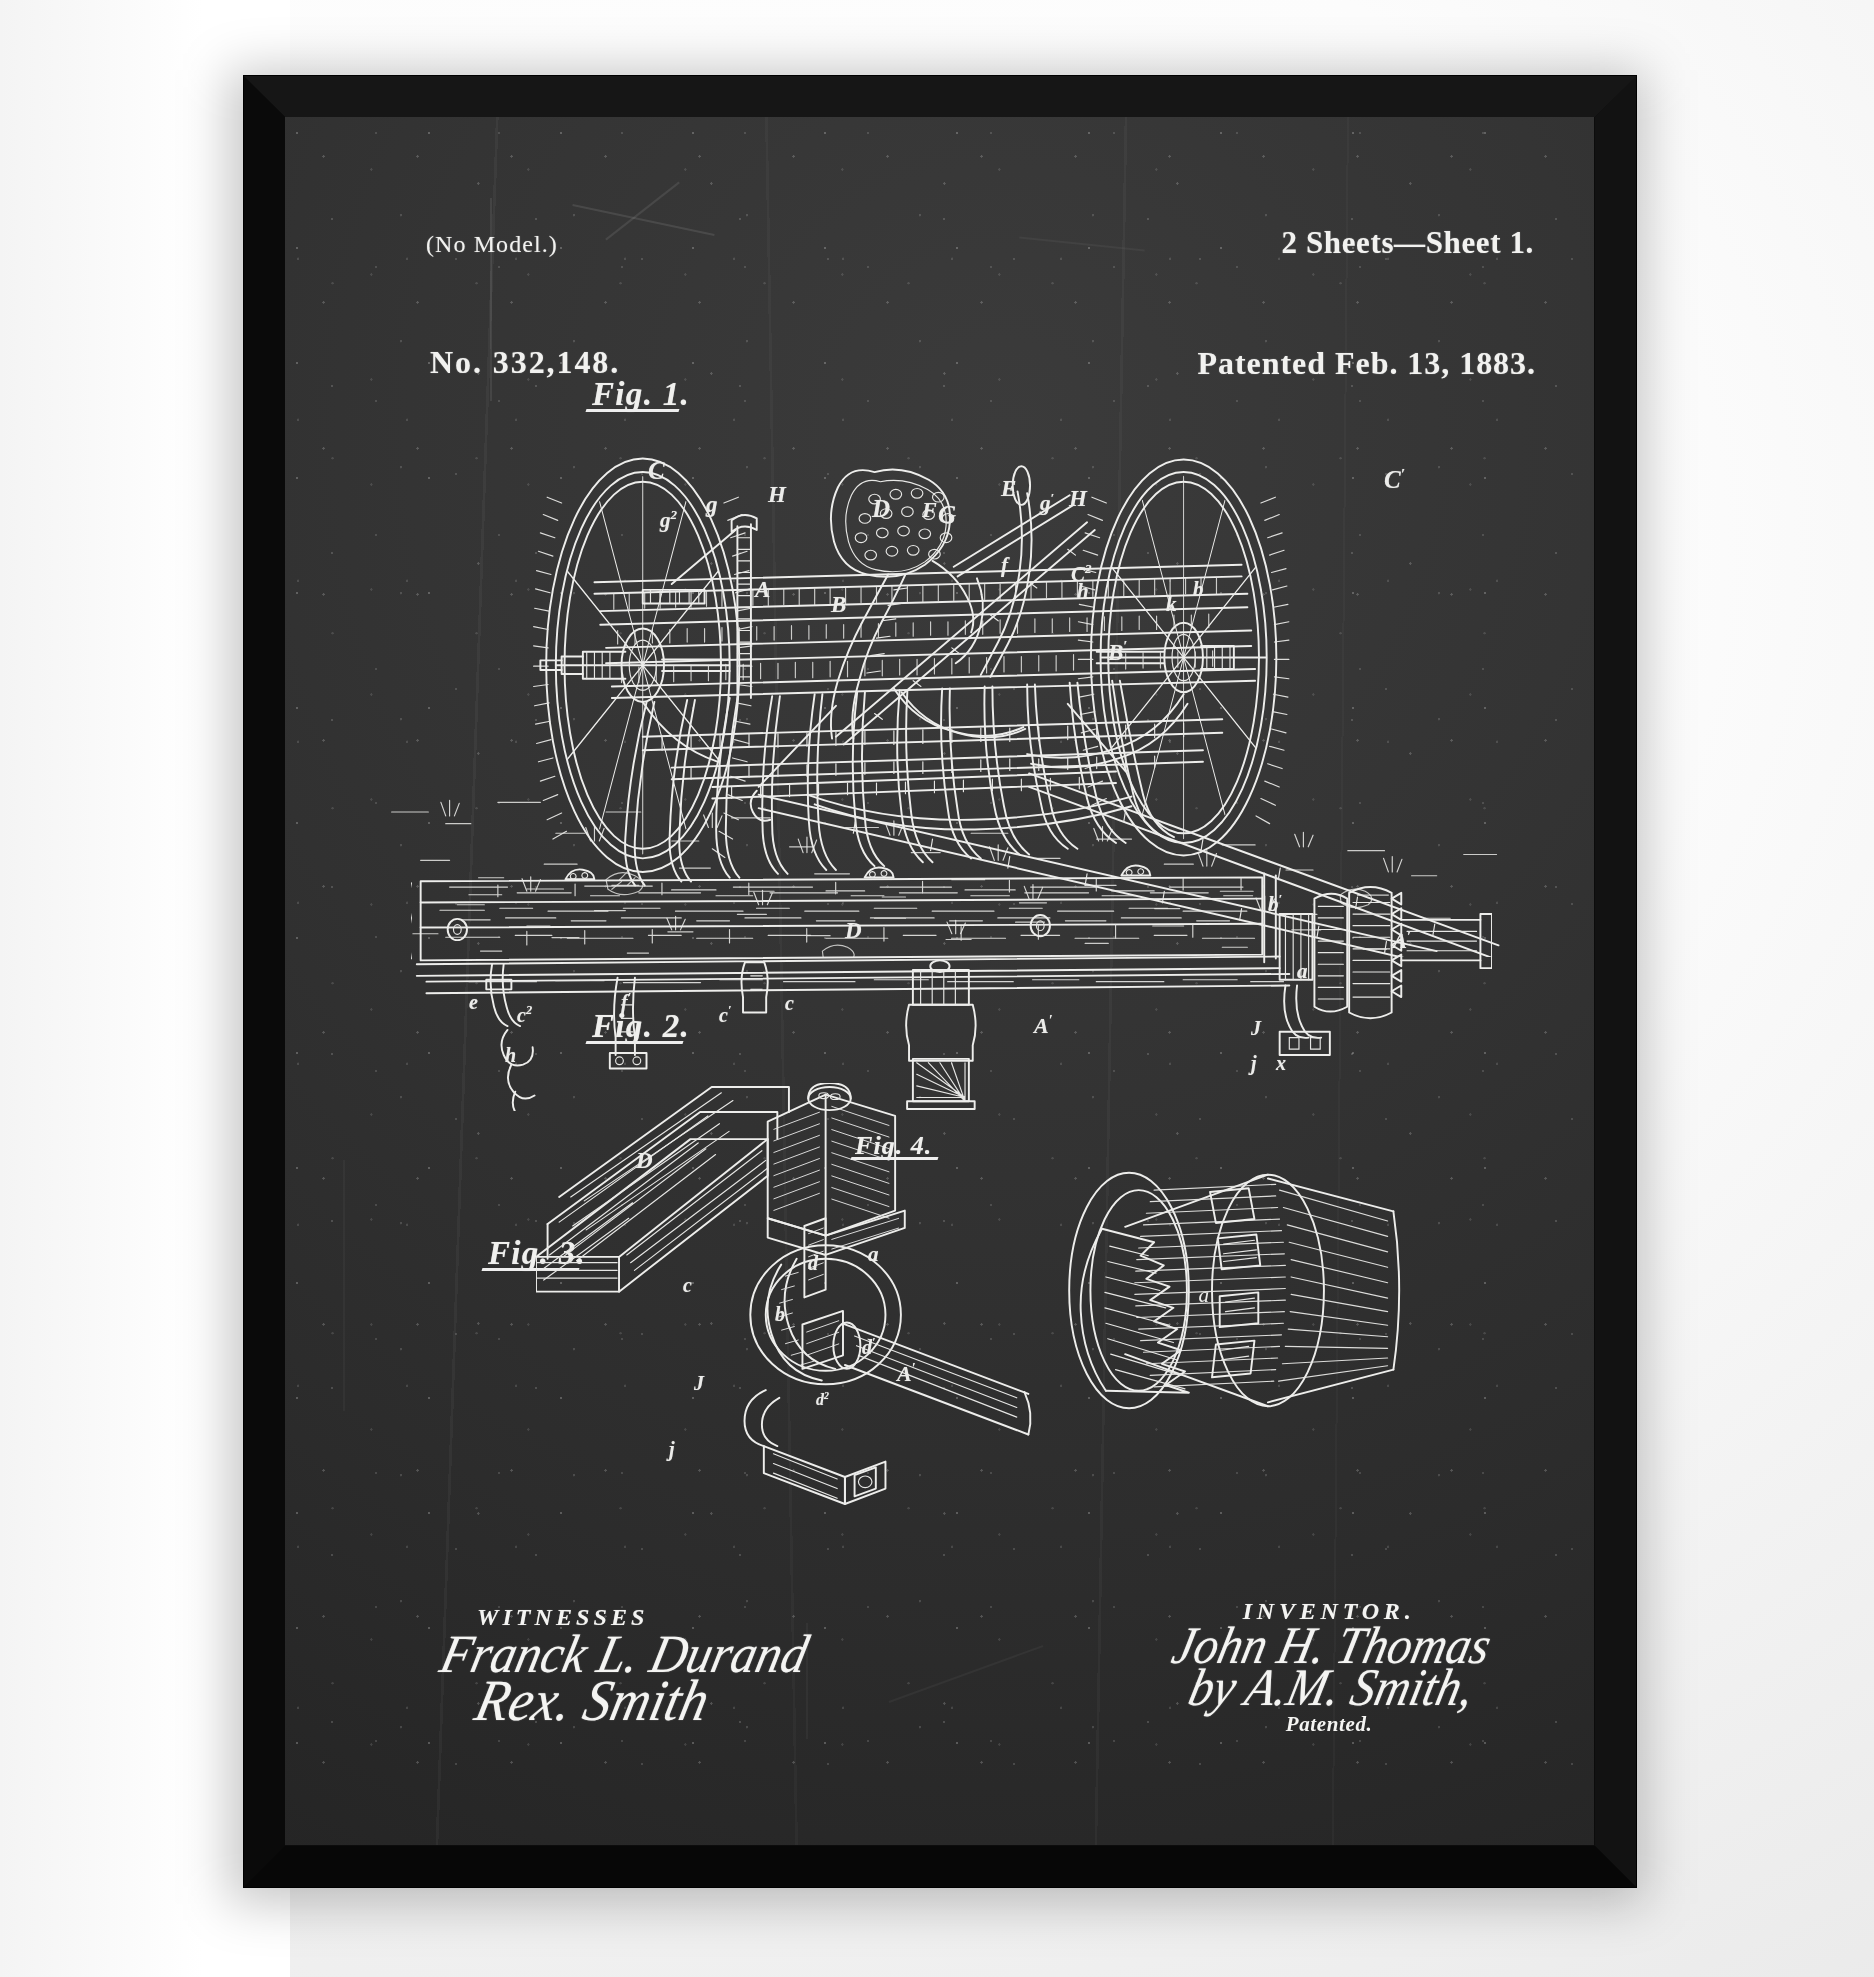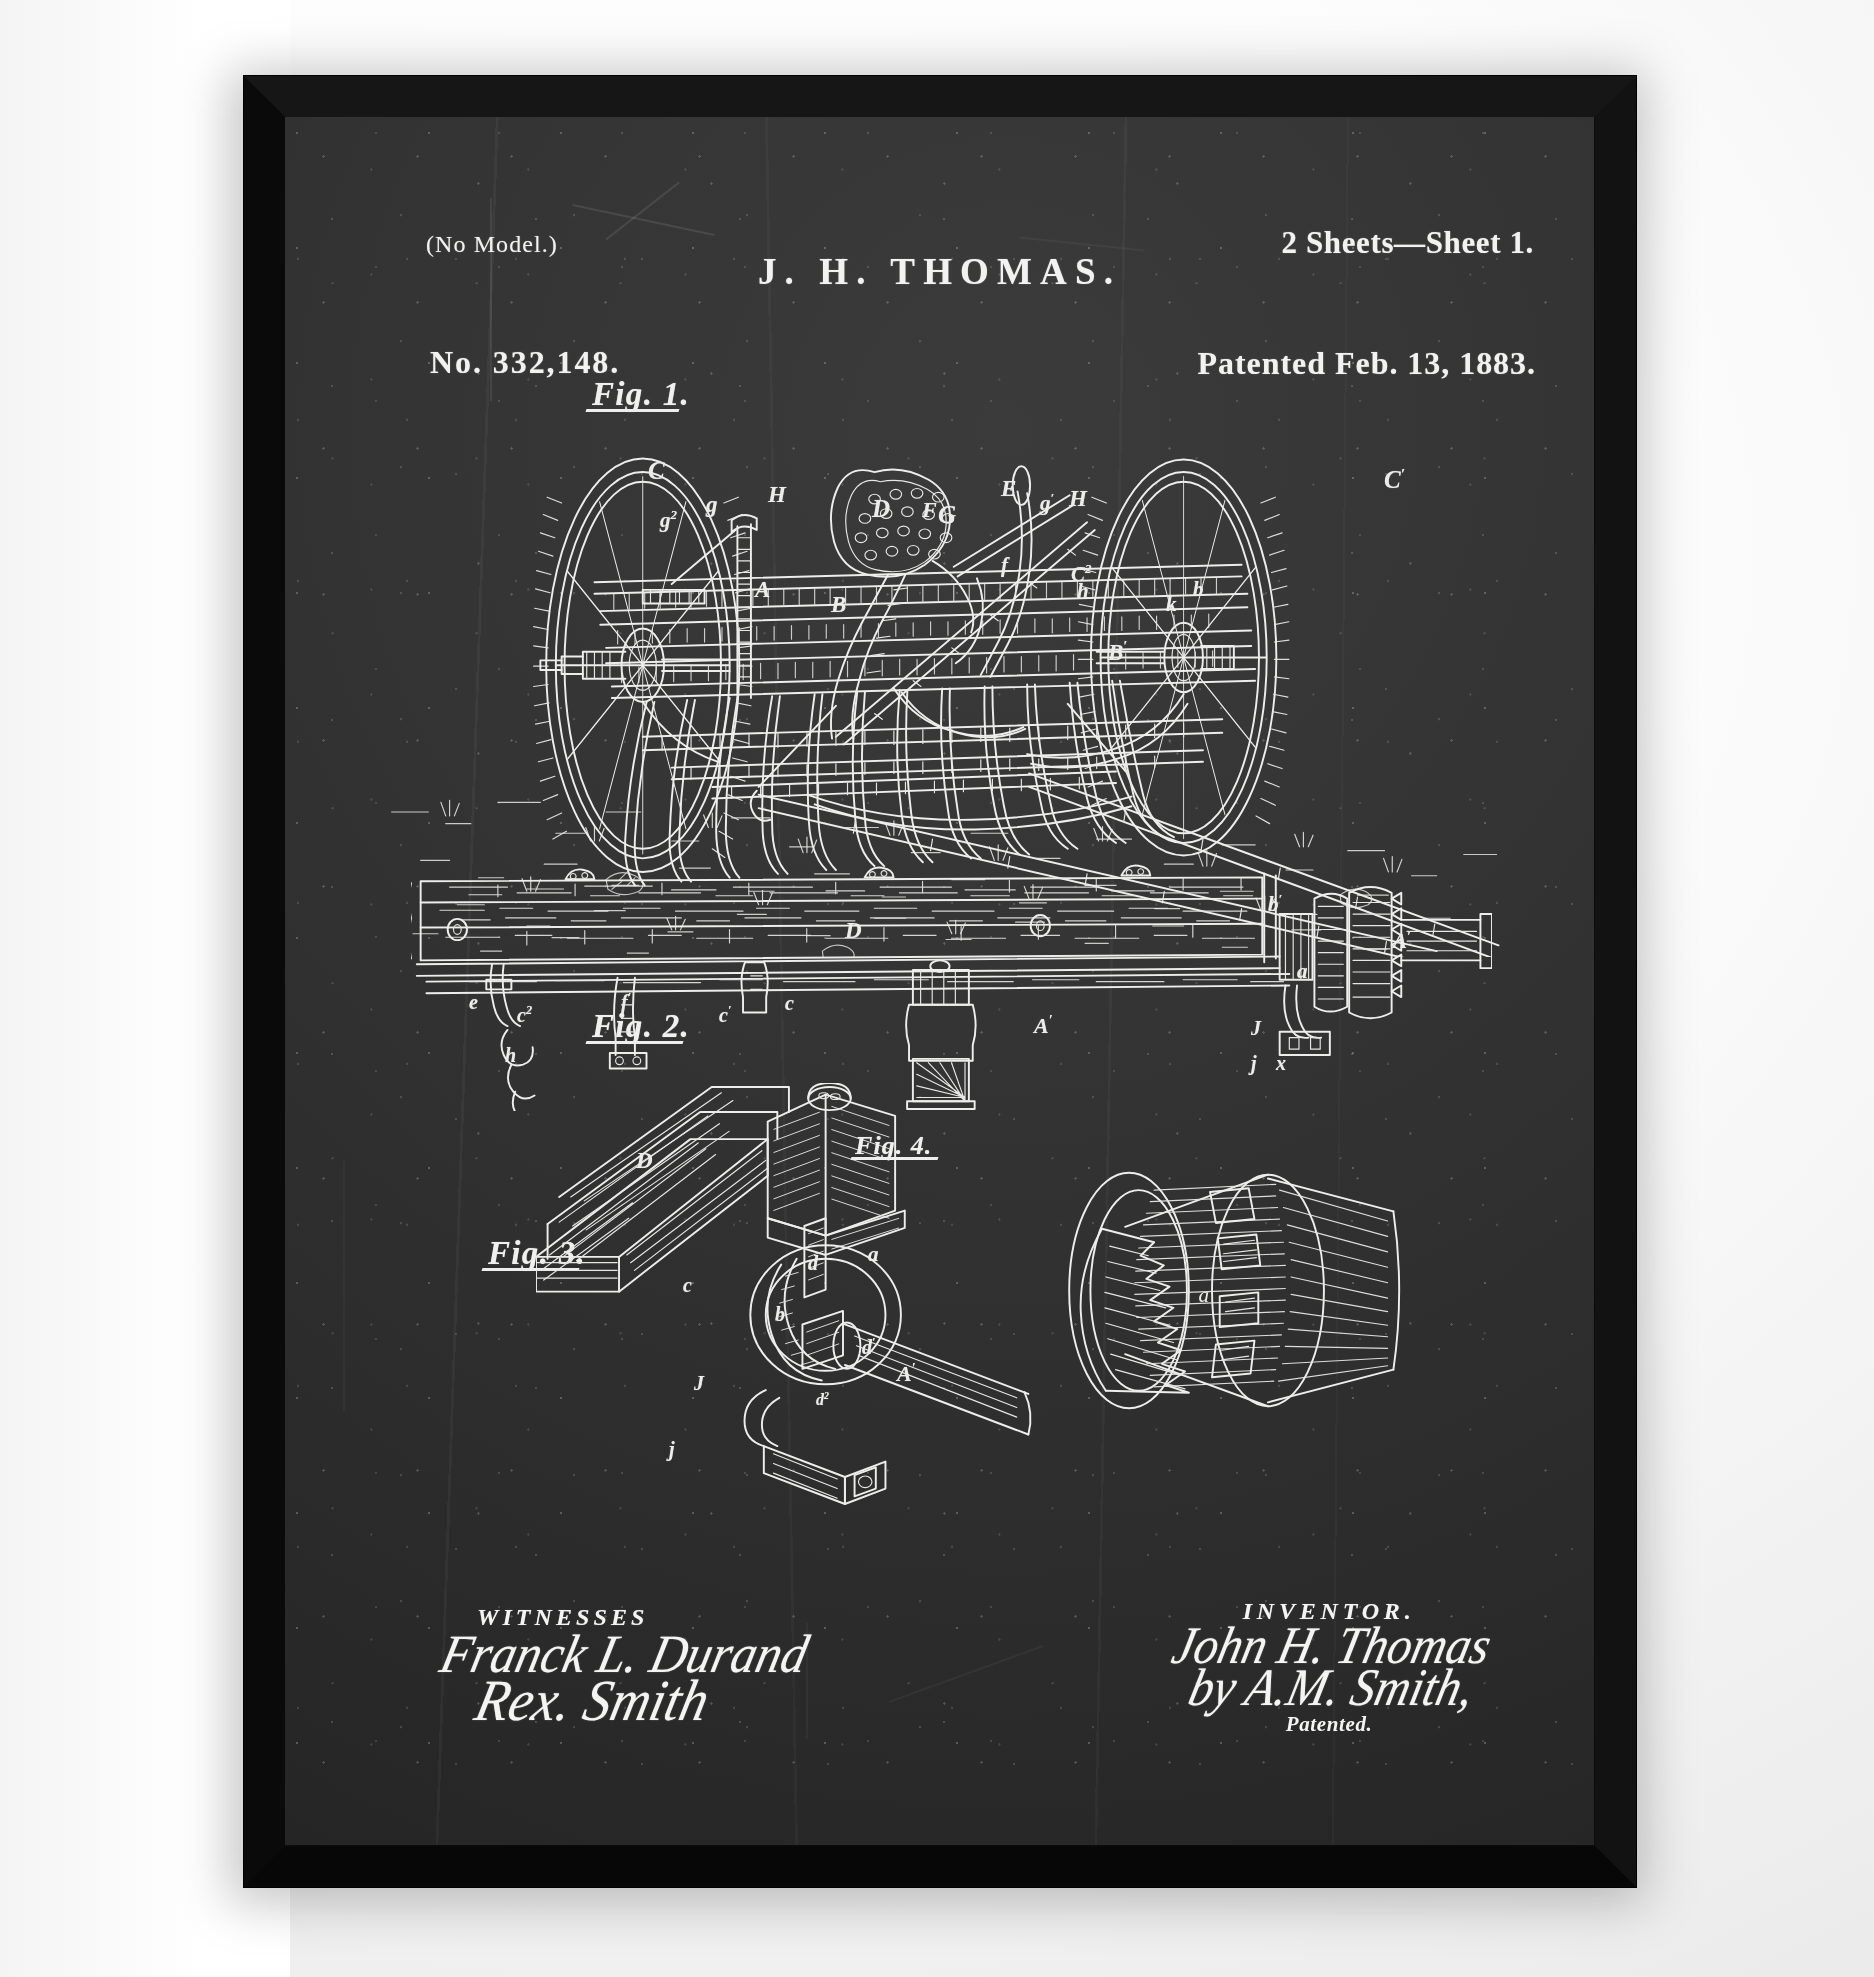--- a/index.html
+++ b/index.html
@@ -204,21 +204,20 @@
     <div class="scratch" style="left:311px;top:93px;width:93px;height:1.9px;transform:rotate(-38deg);opacity:.55;"></div>
     <div class="scratch" style="left:734px;top:126px;width:126px;height:1.9px;transform:rotate(6deg);opacity:.3;"></div>
     <div class="scratch" style="left:599px;top:1556px;width:164px;height:1.9px;transform:rotate(-20deg);opacity:.28;"></div>
     <div class="scratch" style="left:521px;top:1506px;width:1.9px;height:116px;opacity:.25;"></div>
     <div class="scratch" style="left:58px;top:1043px;width:1.9px;height:251px;opacity:.22;"></div>
 
     <div id="print-inner">
 
       <div class="hdr" id="no-model">(No Model.)</div>
       <div class="hdr" id="sheets">2 Sheets—Sheet 1.</div>
-      <div class="hdr" id="inventor-name">J. H. THOMAS.</div>
       <div class="hdr" id="patent-no">No. 332,148.</div>
       <div class="hdr" id="patent-date">Patented Feb. 13, 1883.</div>
 
       <div class="figlabel" id="fig1-label">
         <span>Fig. 1.</span>
         <span class="ul"></span>
       </div>
 
       <svg class="dwg" id="fig1-art" viewBox="0 0 1230 620">
         <defs>

